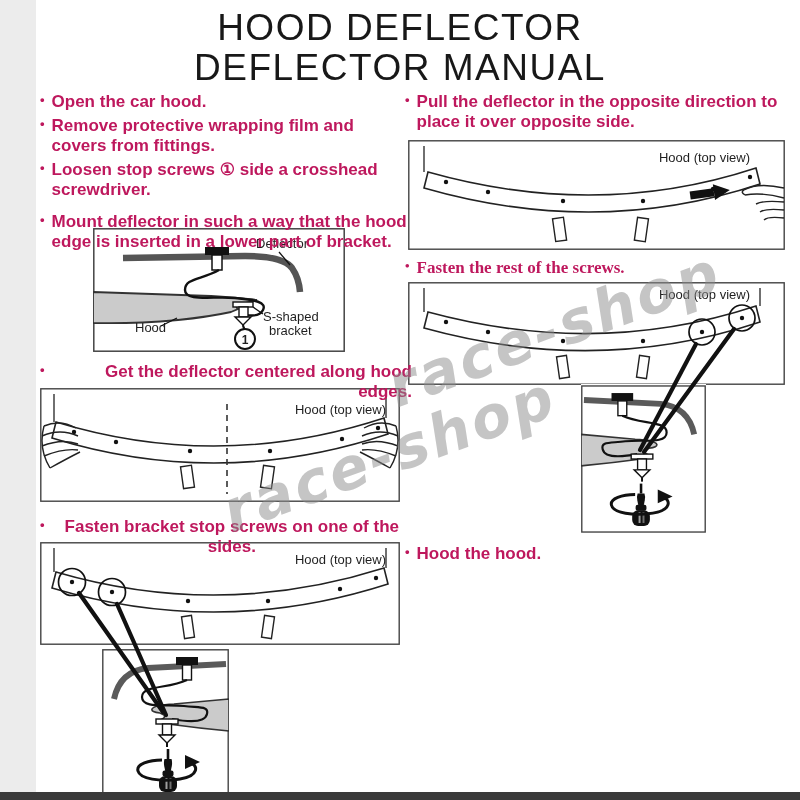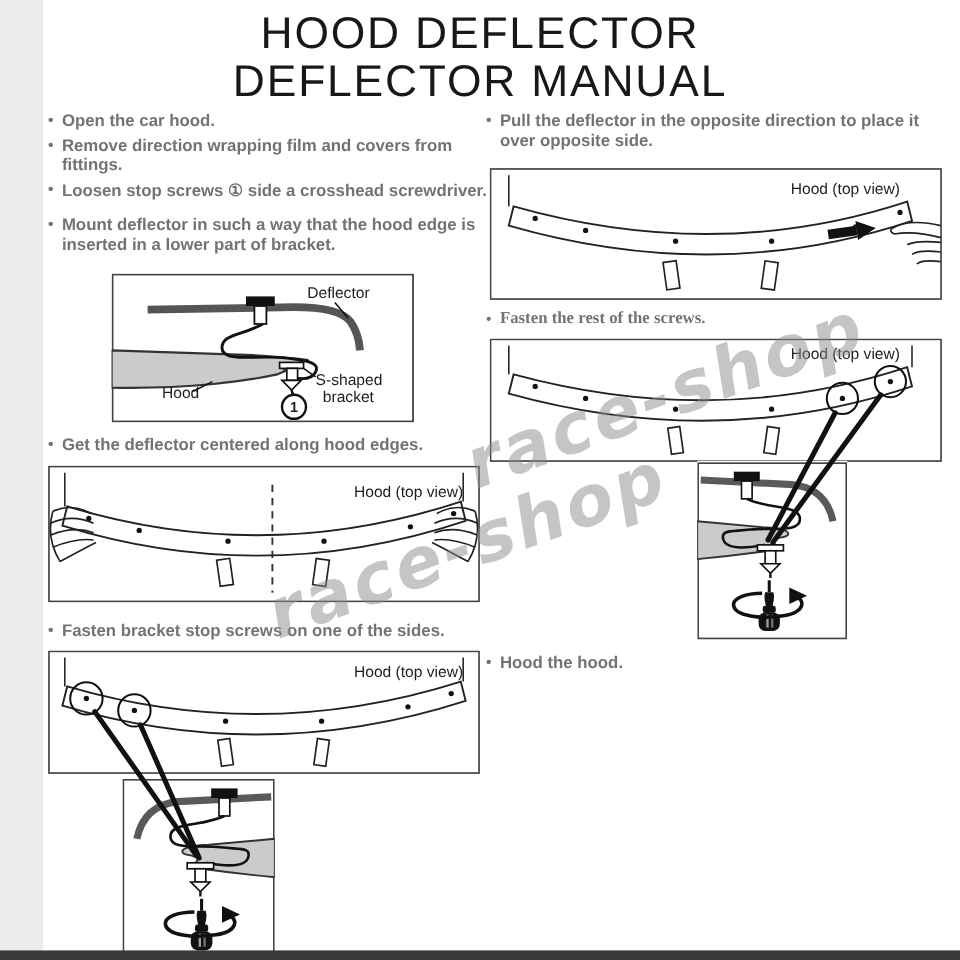--- a/index.html
+++ b/index.html
@@ -10,22 +10,22 @@
     color:#1f1f1f;
   }
   .edge-band{position:absolute;left:0;top:0;width:36px;height:800px;background:#ececec;z-index:0;}
   .bottom-bar{position:absolute;left:0;top:792px;width:800px;height:8px;background:#3a3a3a;z-index:9;}
   .title{
     position:absolute;left:0;top:8px;width:800px;text-align:center;
     font-size:37px;line-height:40px;letter-spacing:1.5px;color:#181818;z-index:2;
   }
   .bullets{position:absolute;z-index:2;}
   .bullet{
-    display:flex;font-weight:bold;font-size:14px;line-height:1.18;
-    color:#737373;margin-bottom:4px;
+    display:flex;font-weight:bold;font-size:17px;line-height:1.18;
+    color:#be185d;margin-bottom:4px;
   }
   .bullet::before{content:"•";margin-right:7px;font-size:13px;line-height:1.3;}
   .bullet.gap{margin-top:12px;}
   .diagram{
     position:absolute;background:#ffffff;z-index:1;
   }
   .diagram svg{display:block;}
   svg text{font-family:"Liberation Sans", sans-serif;fill:#1f1f1f;}
   .overlay{position:absolute;left:0;top:0;z-index:3;pointer-events:none;}
   .watermark{
@@ -47,21 +47,21 @@
   <div class="title">
     <div>HOOD DEFLECTOR</div>
     <div>DEFLECTOR MANUAL</div>
   </div>
 
   <div class="bullets" style="left:40px;top:92px;width:372px;">
     <div class="bullet">
         <span>Open the car hood.</span>
       </div>
     <div class="bullet">
-        <span>Remove direction wrapping film and covers from fittings.</span>
+        <span>Remove protective wrapping film and covers from fittings.</span>
       </div>
     <div class="bullet">
         <span>Loosen stop screws ① side a crosshead screwdriver.</span>
       </div>
     <div class="bullet gap">
         <span>Mount deflector in such a way that the hood edge is inserted in a lower part of bracket.</span>
       </div>
   </div>
 
   <div class="diagram" style="left:93px;top:228px;">

